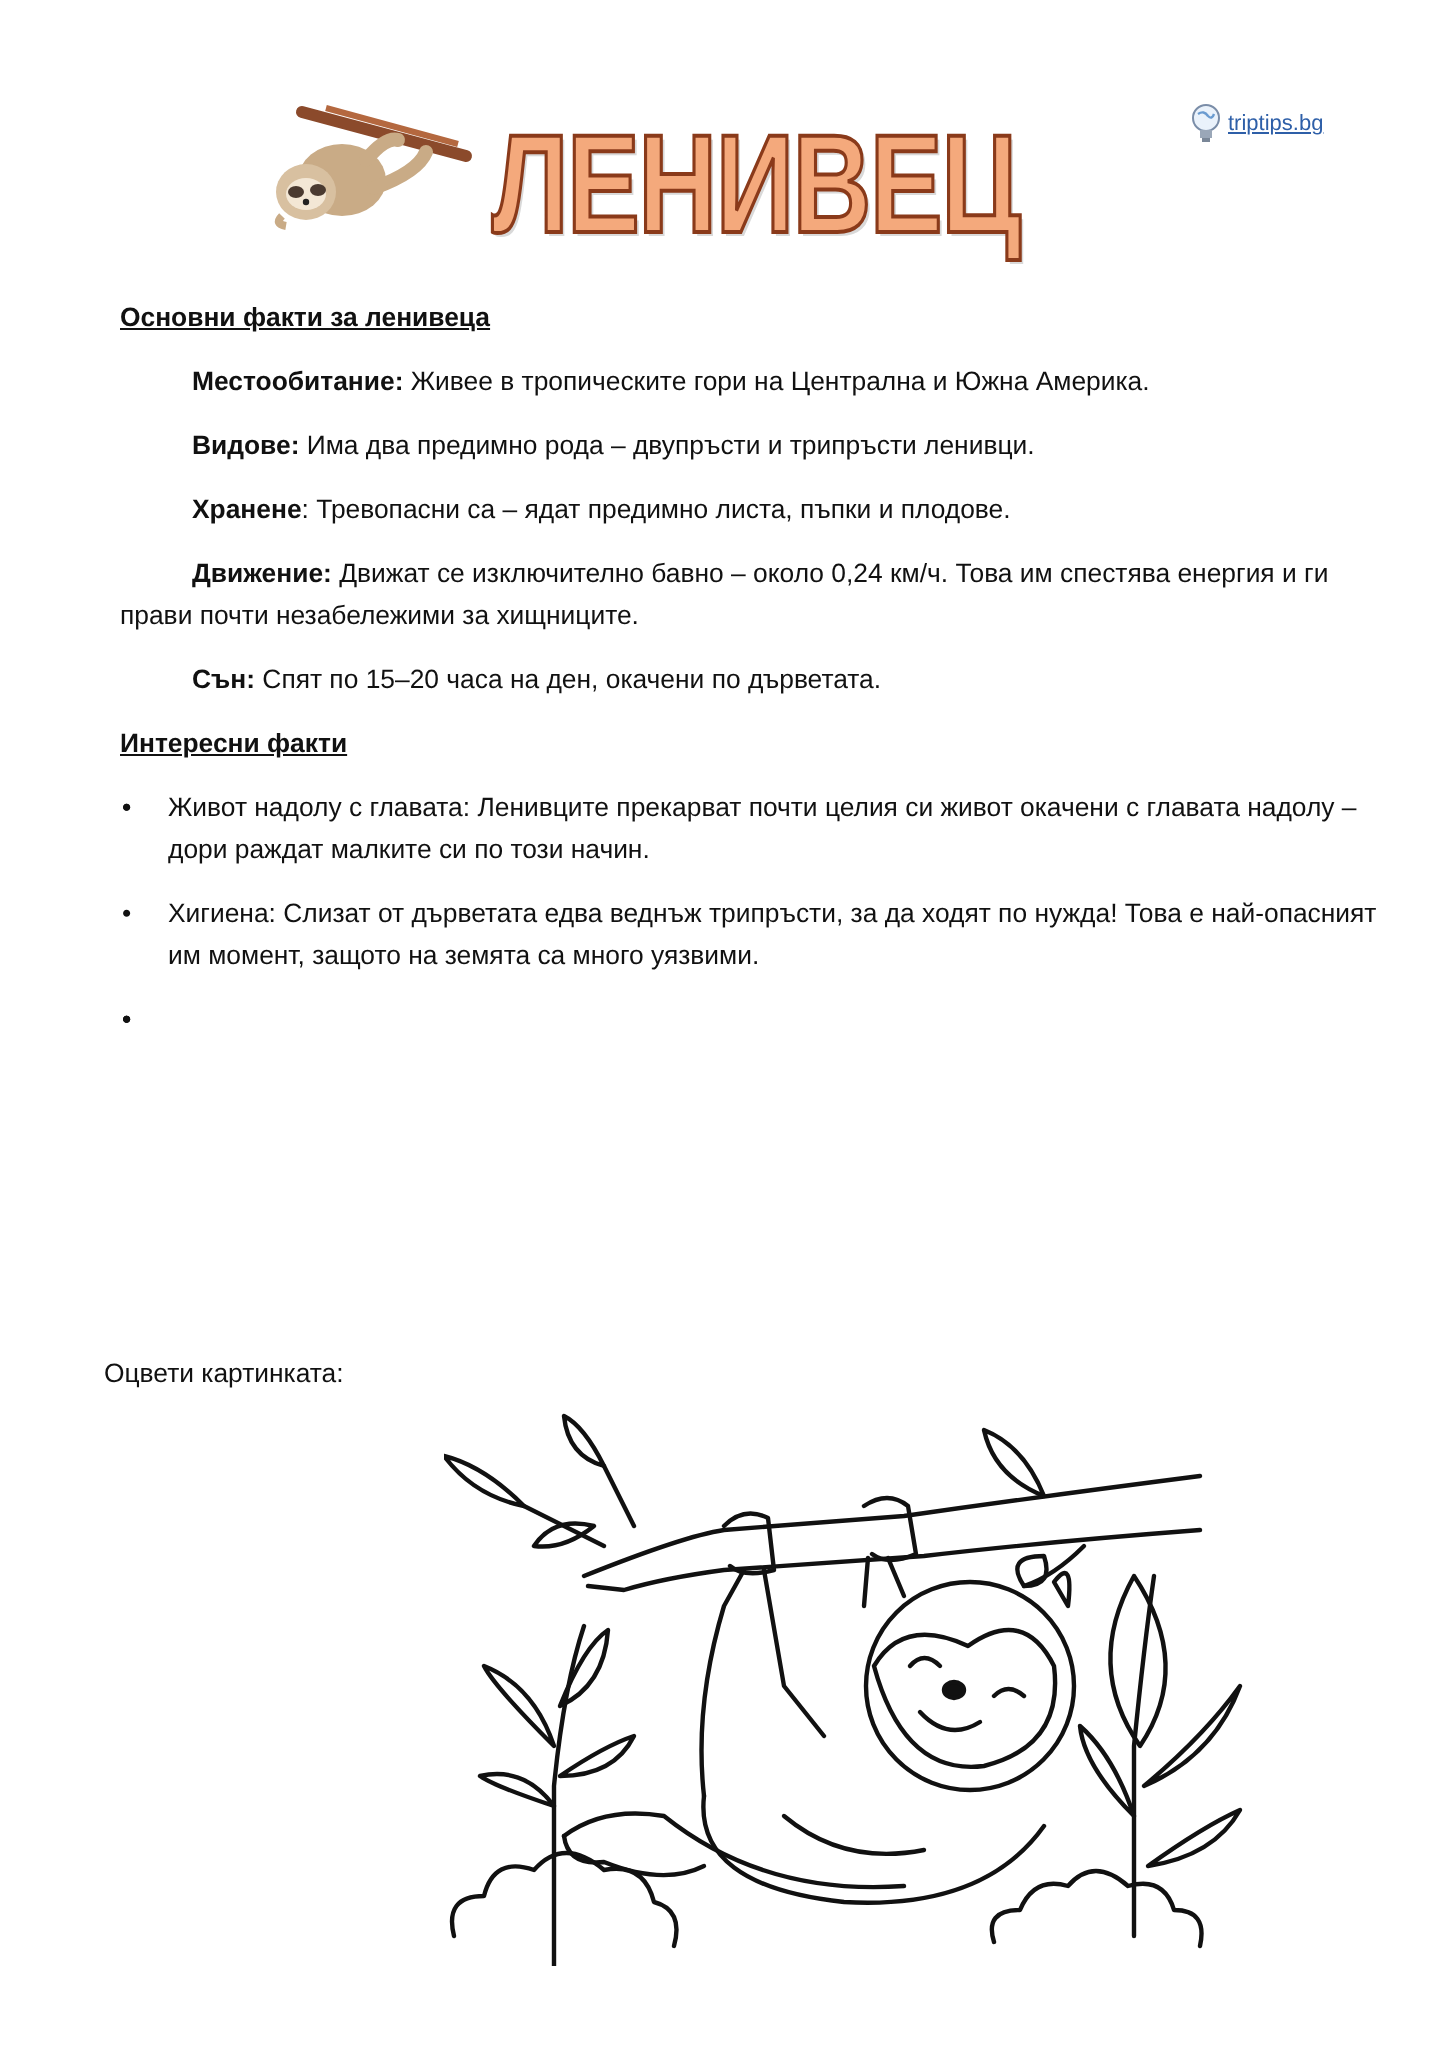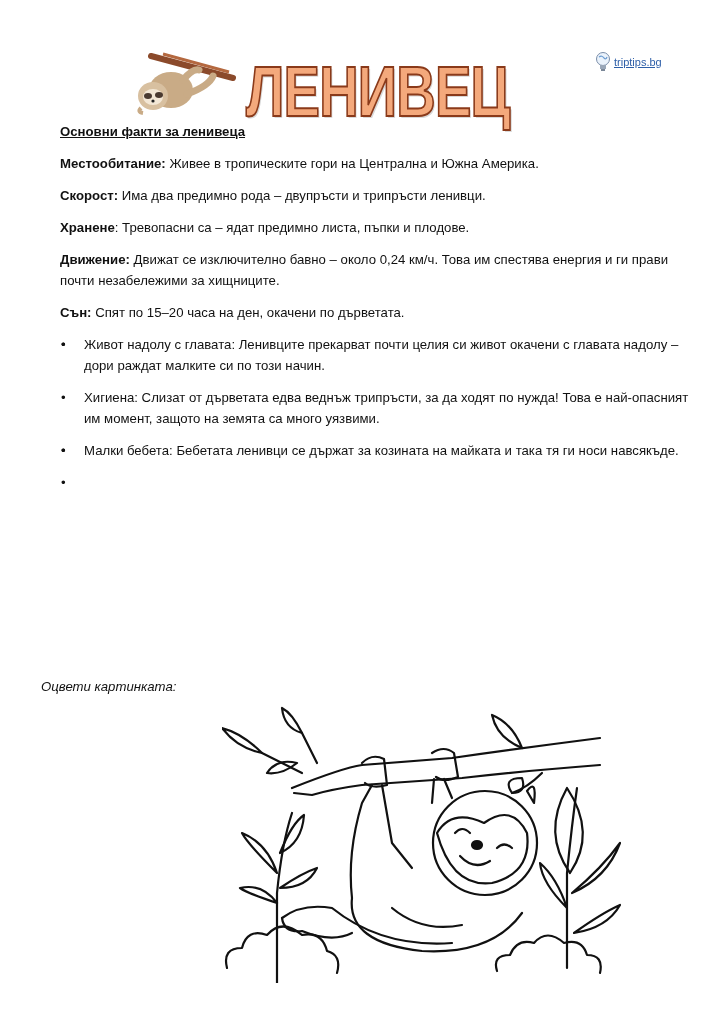--- a/index.html
+++ b/index.html
@@ -6,28 +6,28 @@
   body { width: 724px; height: 1024px; position: relative; overflow: hidden;
          font-family: "Liberation Sans", sans-serif; color: #111; }
   .header { position: absolute; left: 0; top: 0; width: 672px; height: 135px; text-decoration: underline; }
   .logo-sloth { position: absolute; left: 133px; top: 50px; width: 108px; height: 66px; }
   .title { position: absolute; left: 246px; top: 52px; font-family: "Liberation Sans", sans-serif;
            font-weight: bold; font-size: 70px; line-height: 80px; letter-spacing: -1px;
            color: #f4a97c; -webkit-text-stroke: 2px #8a3a1a; transform: scaleX(0.78);
            transform-origin: left top; text-shadow: 2px 2px 0 #d9d9d9; }
   .brand { position: absolute; left: 595px; top: 52px; display: flex; align-items: center; gap: 3px; }
   .brand-link { font-family: "Liberation Sans", sans-serif; font-size: 11px; color: #2e5fa8; text-decoration: underline; text-align: center; }
-  .content { position: absolute; left: 60px; top: 121px; width: 640px; font-size: 13.2px; line-height: 21px; }
+  .content { position: absolute; left: 60px; top: 148px; width: 640px; font-size: 13.2px; line-height: 21px; }
   .section-heading { font-weight: bold; text-decoration: underline; margin: 0 0 11px 0; }
   .fact { margin: 0 0 11px 0; }
-  .fact b { font-weight: bold; }
+  .fact b { font-weight: bold; margin-left: 36px; }
   ul.facts { list-style: none; margin: 0; padding: 0; }
   ul.facts li { position: relative; padding-left: 24px; margin: 0 0 11px 0; line-height: 21px; }
   ul.facts li .bullet { position: absolute; left: 1px; top: 0; }
-  .caption { position: absolute; left: 41px; top: 679px; font-style: italic; font-size: 13.2px; }
+  .caption { position: absolute; left: 52px; top: 679px; font-size: 13.2px; }
   .coloring { position: absolute; left: 222px; top: 693px; width: 400px; height: 290px; }
 </style>
 </head>
 <body>
 
 <div class="header">
   <svg class="logo-sloth" viewBox="0 0 108 66">
     <line x1="18" y1="6" x2="100" y2="28" stroke="#8b4a2b" stroke-width="6" stroke-linecap="round"></line>
     <line x1="30" y1="4" x2="96" y2="22" stroke="#b4683f" stroke-width="3"></line>
     <ellipse cx="38" cy="40" rx="22" ry="18" fill="#c9ab86"></ellipse>
@@ -49,32 +49,33 @@
       <rect x="6" y="17" width="4" height="2" fill="#7a8798"></rect>
     </svg>
     <span class="brand-link">triptips.bg</span>
   </div>
 </div>
 
 <div class="content">
   <div class="section-heading">Основни факти за ленивеца</div>
 
   <div class="fact"><b>Местообитание:</b><span> Живее в тропическите гори на Централна и Южна Америка.</span></div>
-  <div class="fact"><b>Скорост:</b><span> Има два предимно рода – двупръсти и трипръсти ленивци.</span></div>
+  <div class="fact"><b>Видове:</b><span> Има два предимно рода – двупръсти и трипръсти ленивци.</span></div>
   <div class="fact"><b>Хранене</b><span>: Тревопасни са – ядат предимно листа, пъпки и плодове.</span></div>
   <div class="fact"><b>Движение:</b><span> Движат се изключително бавно – около 0,24 км/ч. Това им спестява енергия и ги прави почти незабележими за хищниците.</span></div>
   <div class="fact"><b>Сън:</b><span> Спят по 15–20 часа на ден, окачени по дърветата.</span></div>
 
+  <div class="section-heading">Интересни факти</div>
 
   <ul class="facts">
     <li><span class="bullet">•</span></li>
     <li><span class="bullet">•</span><span>Живот надолу с главата: Ленивците прекарват почти целия си живот окачени с главата надолу – дори раждат малките си по този начин.</span></li>
     <li><span class="bullet">•</span><span>Хигиена: Слизат от дърветата едва веднъж трипръсти, за да ходят по нужда! Това е най-опасният им момент, защото на земята са много уязвими.</span></li>
     <li><span class="bullet">•</span></li>
-    <li><span class="bullet">•</span><span>Малки бебета: Бебетата ленивци се държат за козината на майката и така тя ги носи навсякъде.</span></li>
+    <li><span class="bullet">•</span></li>
     <li><span class="bullet">•</span></li>
   </ul>
 </div>
 
 <div class="caption">Оцвети картинката:</div>
 
 <svg class="coloring" viewBox="0 0 400 290" fill="none" stroke="#111" stroke-width="2.2" stroke-linecap="round" stroke-linejoin="round">
 
   <path d="M70 95 Q120 75 140 72 L230 65 Q300 55 378 45 M378 72 Q300 78 240 85 L140 92 Q110 96 90 102 L72 100"></path>
   <path d="M80 80 L40 60 M95 70 L80 40"></path>

